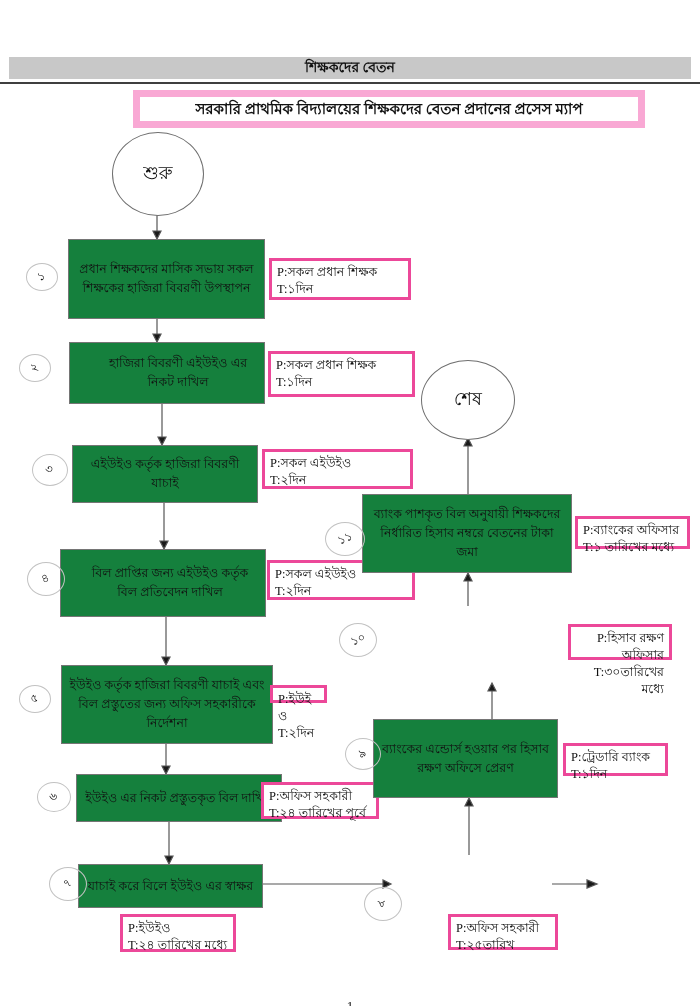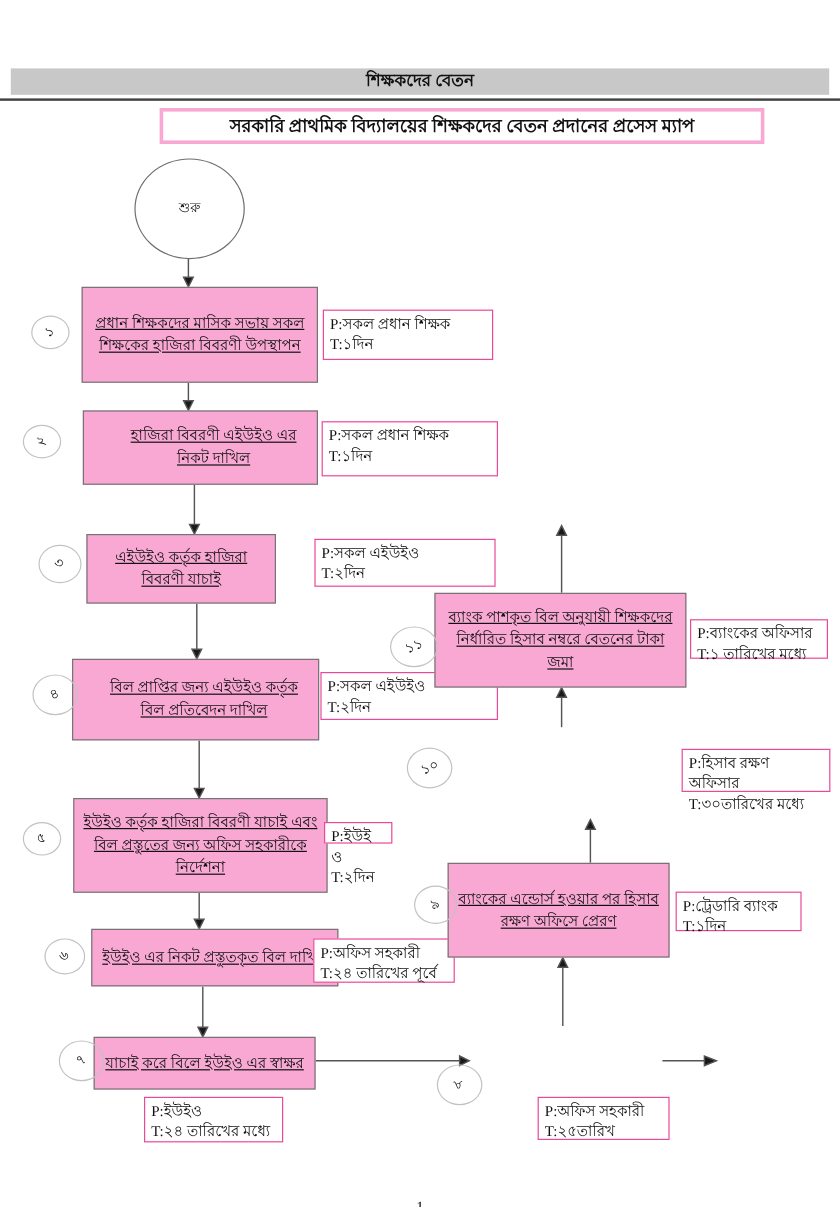--- a/index.html
+++ b/index.html
@@ -3,40 +3,40 @@
 <meta charset="utf-8">
 <style>
   html,body{margin:0;padding:0;background:#ffffff;}
   #page{position:relative;width:700px;height:1006px;background:#ffffff;overflow:hidden;
         font-family:"Liberation Serif","DejaVu Serif",serif;color:#111;margin-top:46px;}
 
   
   .banner{position:absolute;left:9px;top:11px;width:682px;height:22px;background:#c8c8c8;
           display:flex;align-items:center;justify-content:center;font-size:14px;font-weight:bold;}
   .banner-rule{position:absolute;left:0;top:36px;width:700px;height:2px;background:#3f3f3f;}
-  .subtitle{position:absolute;left:133px;top:44px;width:498px;height:24px;border:3px solid #f9a8d4;
+  .subtitle{position:absolute;left:133px;top:44px;width:498px;height:24px;border:7px solid #f9a8d4;
             background:#fff;display:flex;align-items:center;justify-content:center;
             font-size:15px;font-weight:bold;}
 
   
   svg.wires{position:absolute;left:0;top:0;z-index:1;}
 
   
   .terminal{position:absolute;border:1px solid #6e6e6e;border-radius:50%;background:#fff;
-            display:flex;align-items:center;justify-content:center;font-size:11px;z-index:2;}
+            display:flex;align-items:center;justify-content:center;font-size:18px;z-index:2;}
   .t-start{left:112px;top:86px;width:90px;height:82px;}
   .t-end{left:421px;top:314px;width:92px;height:78px;}
 
   
-  .pbox{position:absolute;border:1.5px solid #757575;background:#f9a8d4;z-index:2;
+  .pbox{position:absolute;border:1.5px solid #757575;background:#15803d;z-index:2;
         display:flex;align-items:center;justify-content:center;text-align:center;
-        font-size:12.5px;line-height:1.5;padding:2px 6px;box-sizing:border-box;text-decoration:underline;}
+        font-size:12.5px;line-height:1.5;padding:2px 6px;box-sizing:border-box;}
   .b1 {left:68px; top:193px;width:197px;height:80px;}
   .b2 {left:69px; top:296px;width:196px;height:62px;padding-left:28px;}
-  .b3 {left:72px; top:399px;width:158px;height:58px;}
+  .b3 {left:72px; top:399px;width:186px;height:58px;}
   .b4 {left:60px; top:503px;width:206px;height:68px;padding-left:20px;}
   .b5 {left:61px; top:619px;width:212px;height:79px;}
   .b6 {left:76px; top:728px;width:206px;height:48px;}
   .b7 {left:78px; top:818px;width:185px;height:44px;}
   .b8 {left:393px;top:809px;width:159px;height:58px;}
   .b9 {left:373px;top:673px;width:185px;height:79px;}
   .b10{left:368px;top:560px;width:197px;height:77px;}
   .b11{left:362px;top:448px;width:210px;height:79px;}
 
   
@@ -49,33 +49,33 @@
   .c4 {left:27px; top:516px;width:36px;height:32px;}
   .c5 {left:19px; top:639px;width:30px;height:26px;}
   .c6 {left:37px; top:736px;width:32px;height:28px;}
   .c7 {left:49px; top:821px;width:36px;height:32px;}
   .c8 {left:364px;top:841px;width:36px;height:32px;}
   .c9 {left:345px;top:692px;width:34px;height:30px;}
   .c10{left:339px;top:577px;width:36px;height:32px;}
   .c11{left:325px;top:476px;width:38px;height:32px;}
 
   
-  .note{position:absolute;border:1px solid #ec4899;background:#fff;z-index:2;
+  .note{position:absolute;border:3px solid #ec4899;background:#fff;z-index:2;
         font-size:12.5px;line-height:1.35;padding:3px 5px;box-sizing:border-box;overflow:visible;}
   .note-line:empty{display:none;}
   .n1 {left:269px;top:212px;width:142px;height:42px;}
   .n2 {left:268px;top:305px;width:147px;height:46px;}
   .n3 {left:262px;top:403px;width:151px;height:40px;}
   .n4 {left:267px;top:514px;width:148px;height:40px;}
   .n5 {left:270px;top:639px;width:57px; height:18px;}
   .n6 {left:261px;top:736px;width:118px;height:37px;}
   .n7 {left:120px;top:868px;width:116px;height:38px;}
   .n8 {left:448px;top:868px;width:110px;height:36px;}
   .n9 {left:563px;top:697px;width:105px;height:33px;}
-  .n10{left:568px;top:578px;width:124px;height:36px;}
+  .n10{left:568px;top:578px;width:104px;height:36px;text-align:right;}
   .n11{left:575px;top:470px;width:115px;height:33px;}
 
   .page-number{position:absolute;left:0;top:952px;width:700px;text-align:center;font-size:13px;}
 </style>
 </head>
 <body>
 
 <div id="page">
 
   <div class="banner">
@@ -139,20 +139,23 @@
       <g>
           <line x1="468" y1="448" x2="468" y2="398"></line>
           <polygon points="464,400 472,400 468,392"></polygon>
         </g>
     </g>
   </svg>
 
   <div class="terminal t-start">
     <span>শুরু</span>
   </div>
+  <div class="terminal t-end">
+    <span>শেষ</span>
+  </div>
 
   <div class="pbox b1">প্রধান শিক্ষকদের মাসিক সভায় সকল শিক্ষকের হাজিরা বিবরণী উপস্থাপন</div>
   <div class="num c1">
       <span class="numtxt">১</span>
     </div>
   <div class="note n1">
     <div class="note-line">P:সকল প্রধান শিক্ষক</div>
     <div class="note-line">T:১দিন</div>
   </div>
 

